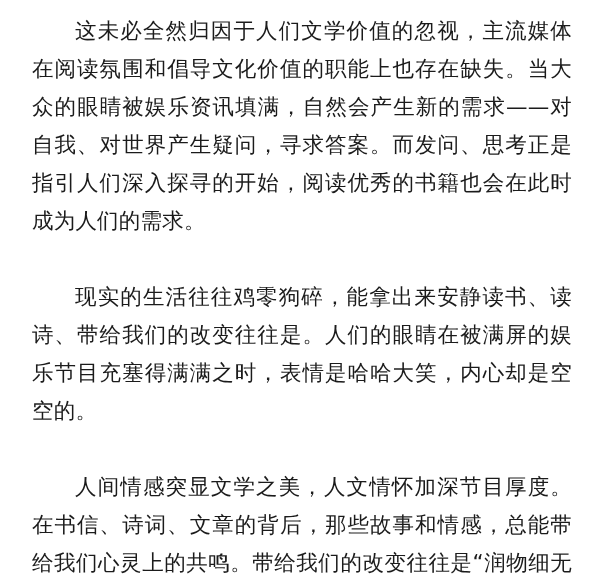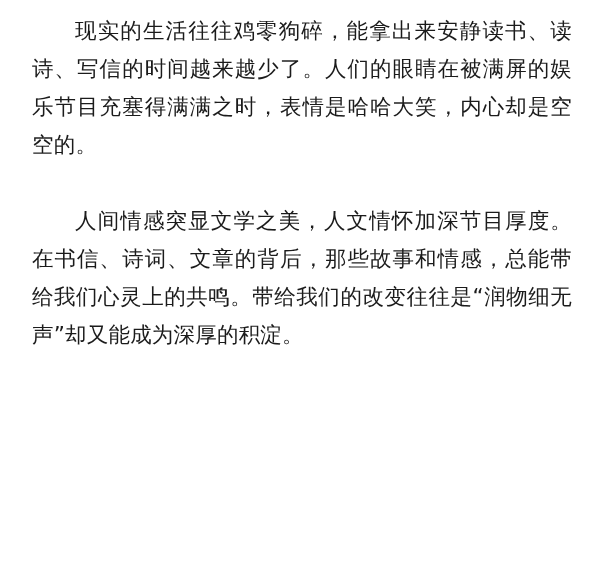--- a/index.html
+++ b/index.html
@@ -38,16 +38,17 @@
   }
   .para + .para {
     margin-top: 38px;
   }
 </style>
 </head>
 <body>
 
 <div class="page">
   <div class="article">
-    <p class="para">现实的生活往往鸡零狗碎，能拿出来安静读书、读诗、写信的时间越来越少了。人们的眼睛在被满屏的娱乐节目充塞得满满之时，表情是哈哈大笑，内心却是空空的。</p>
+    <p class="para">这未必全然归因于人们文学价值的忽视，主流媒体在阅读氛围和倡导文化价值的职能上也存在缺失。当大众的眼睛被娱乐资讯填满，自然会产生新的需求——对自我、对世界产生疑问，寻求答案。而发问、思考正是指引人们深入探寻的开始，阅读优秀的书籍也会在此时成为人们的需求。</p>
+    <p class="para">现实的生活往往鸡零狗碎，能拿出来安静读书、读诗、带给我们的改变往往是。人们的眼睛在被满屏的娱乐节目充塞得满满之时，表情是哈哈大笑，内心却是空空的。</p>
     <p class="para">人间情感突显文学之美，人文情怀加深节目厚度。在书信、诗词、文章的背后，那些故事和情感，总能带给我们心灵上的共鸣。带给我们的改变往往是“润物细无声”却又能成为深厚的积淀。</p>
   </div>
 </div>
 
 </body></html>

